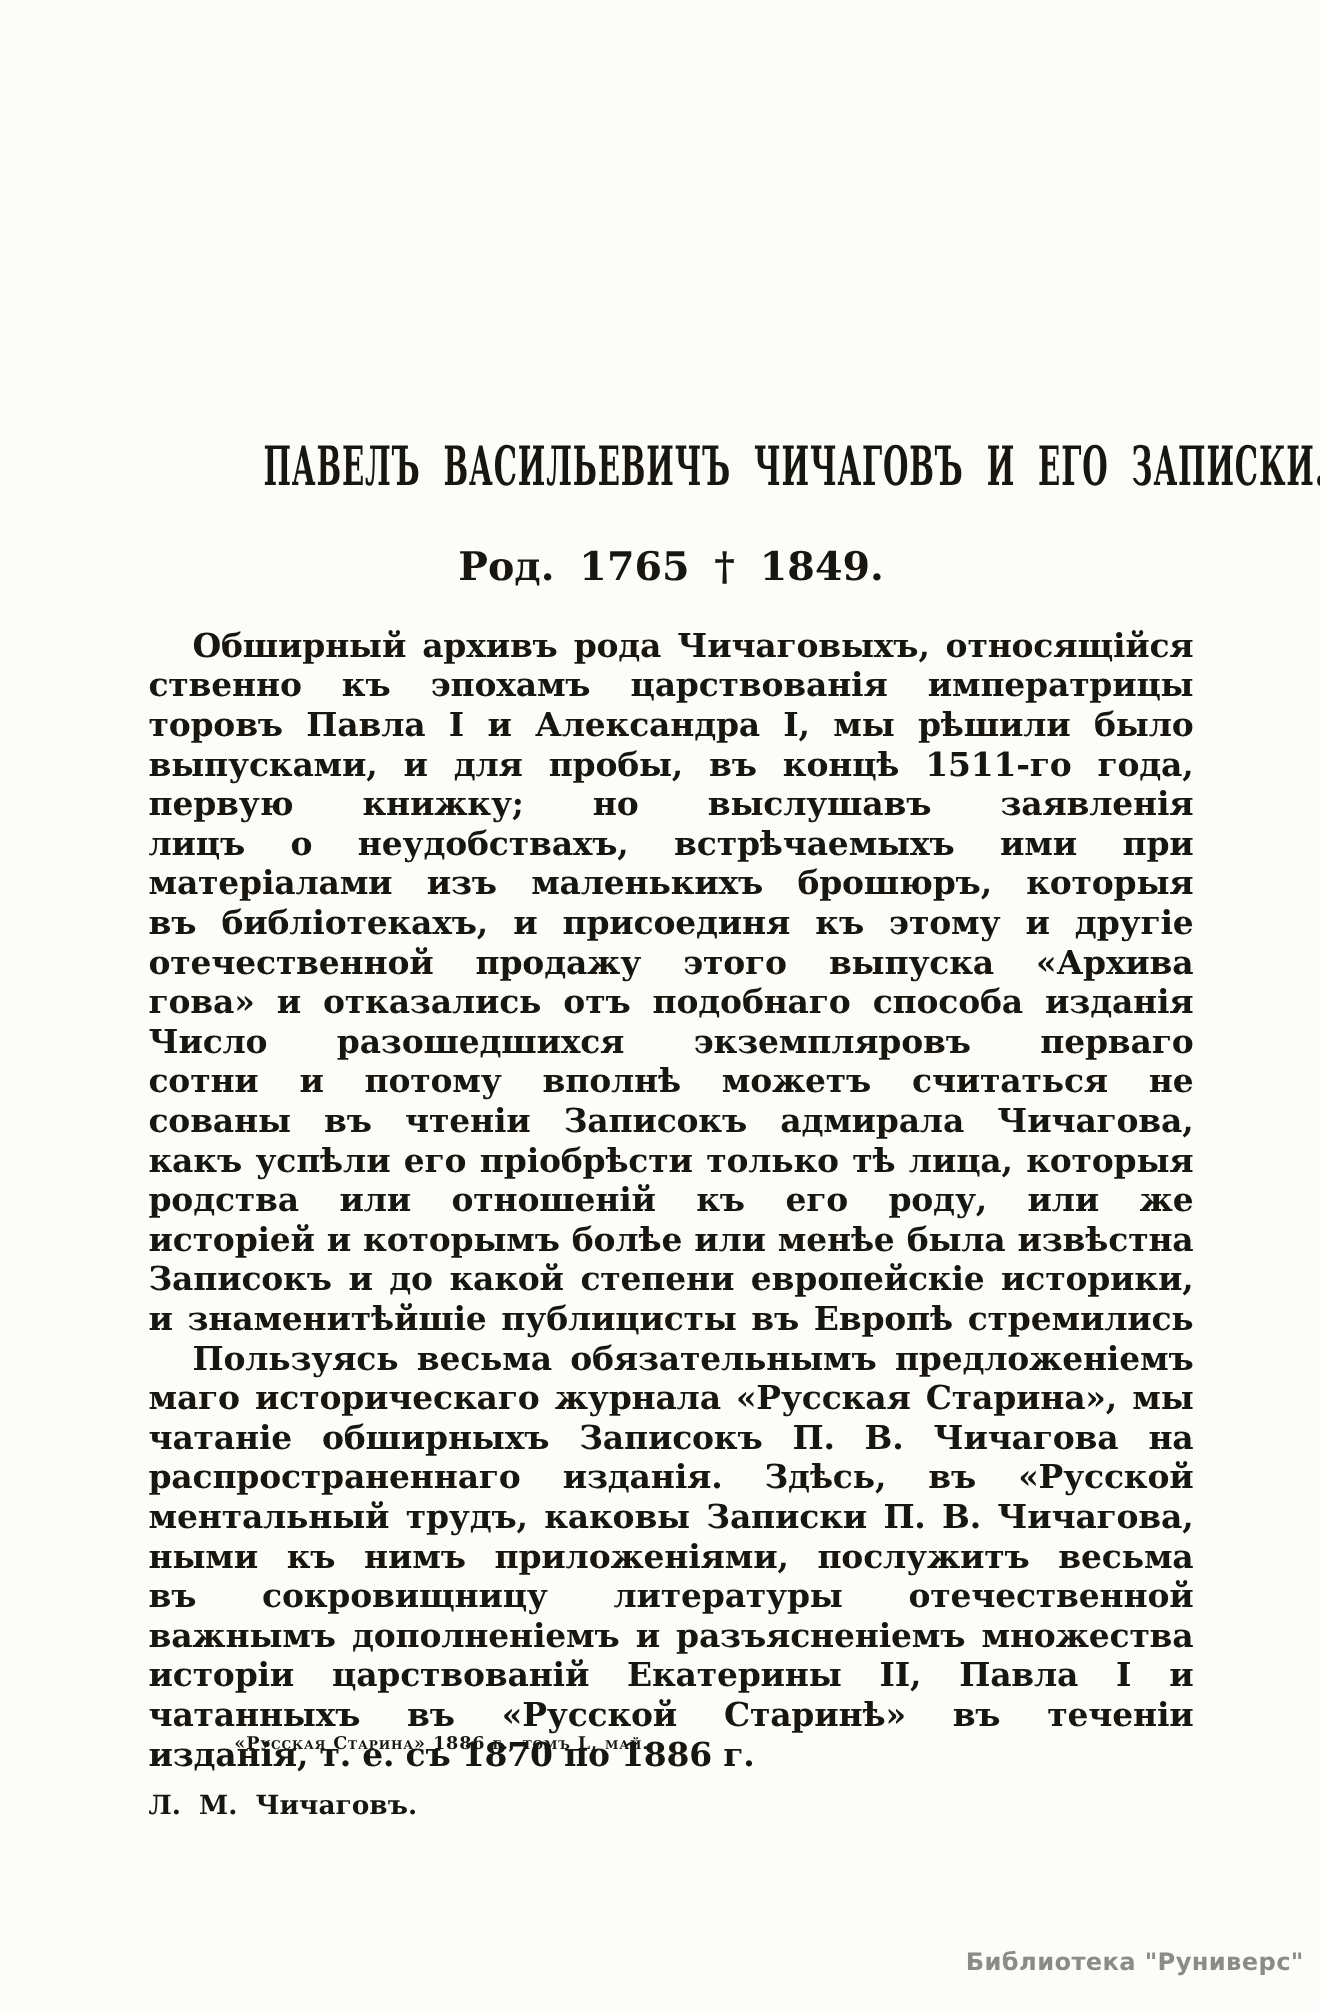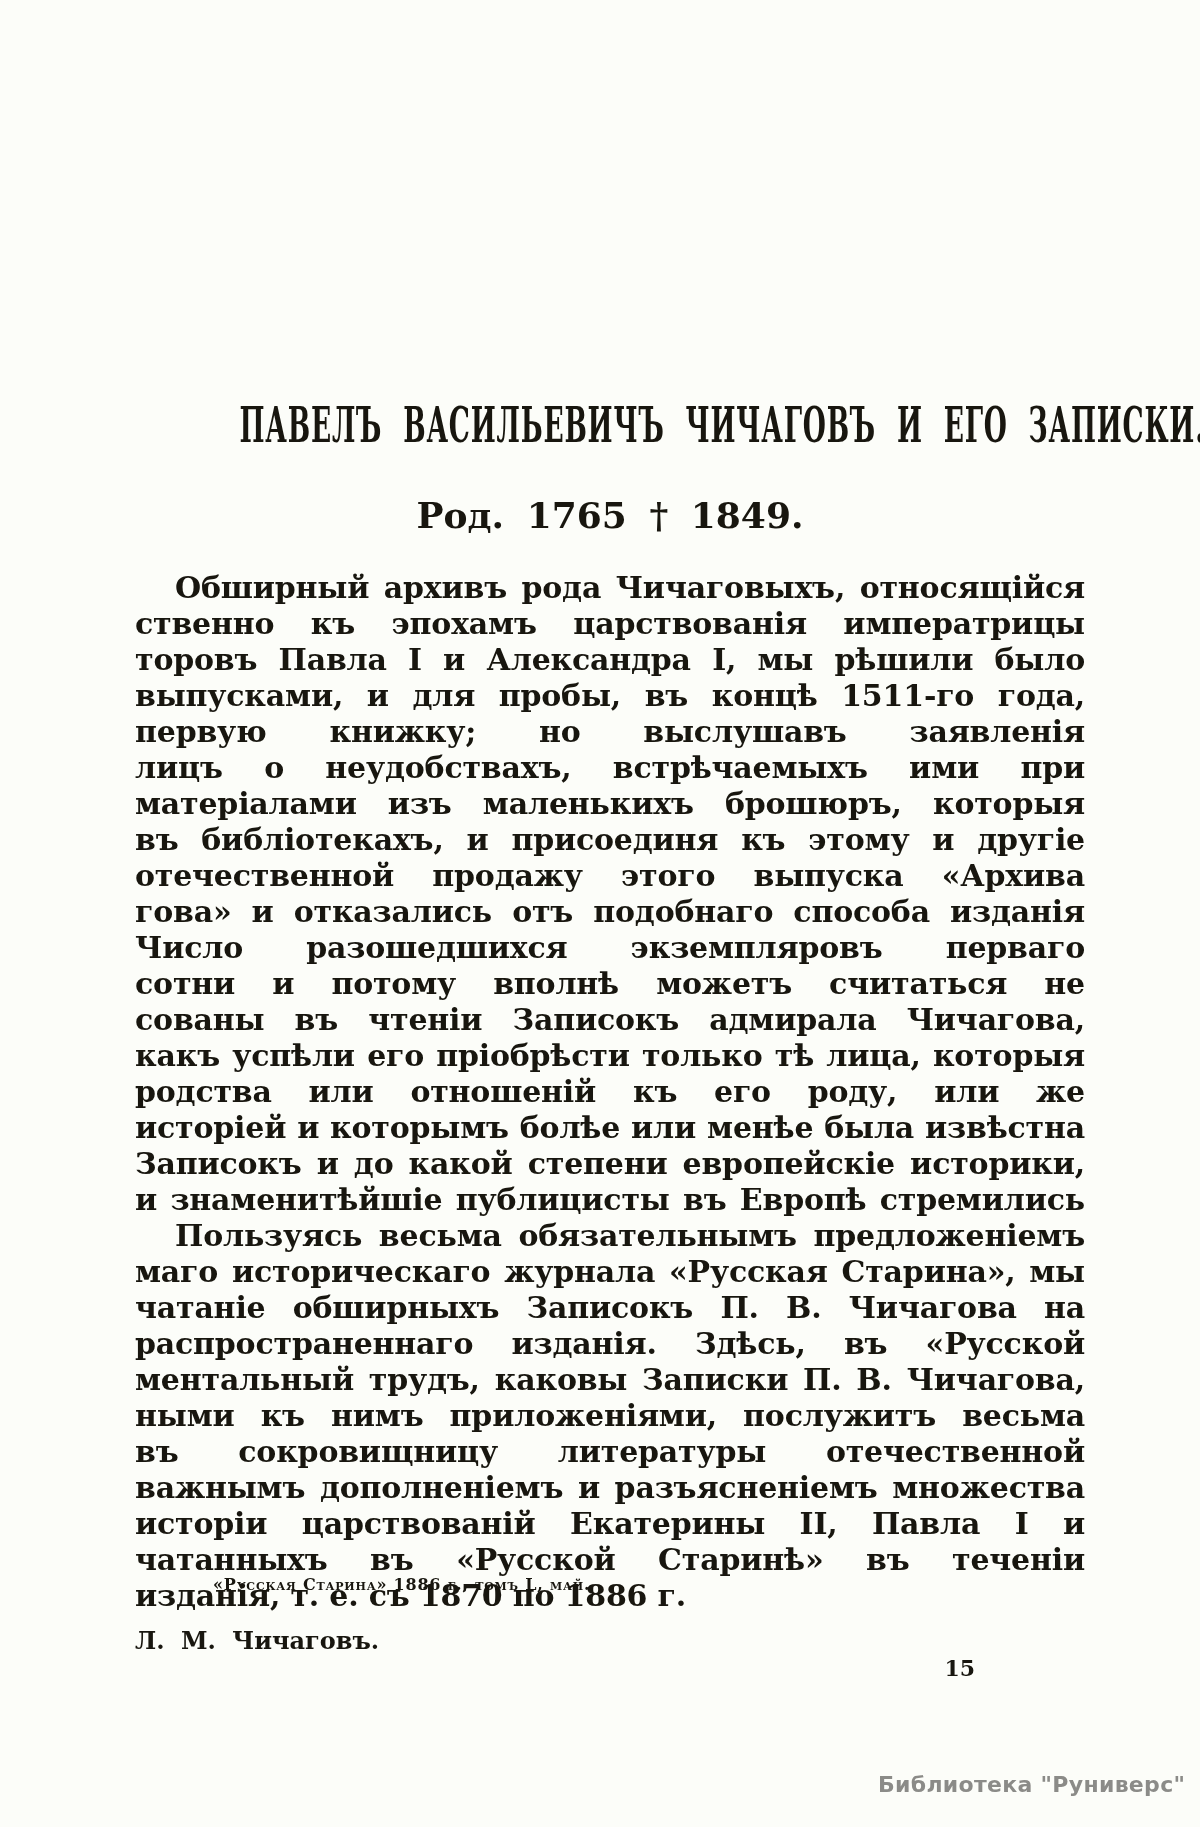--- a/index.html
+++ b/index.html
@@ -146,20 +146,19 @@
         <div class="line">въ сокровищницу литературы отечественной исторіи; онѣ явятся весьма</div>
         <div class="line">важнымъ дополненіемъ и разъясненіемъ множества матеріаловъ къ</div>
         <div class="line">исторіи царствованій Екатерины II, Павла I и Александра I, напе-</div>
         <div class="line">чатанныхъ въ «Русской Старинѣ» въ теченіи семнадцати лѣтъ ея</div>
         <div class="line short">изданія, т. е. съ 1870 по 1886 г.</div>
       </div>
     </div>
 
     <div class="signature">Л. М. Чичаговъ.</div>
 
-    <div class="sheet-num">15</div>
 
     <div class="imprint">«Русская Старина» 1886 г., томъ L, май.</div>
 
   </div>
 
   <div class="watermark">Библиотека "Руниверс"</div>
 </div>
 
 </body></html>

